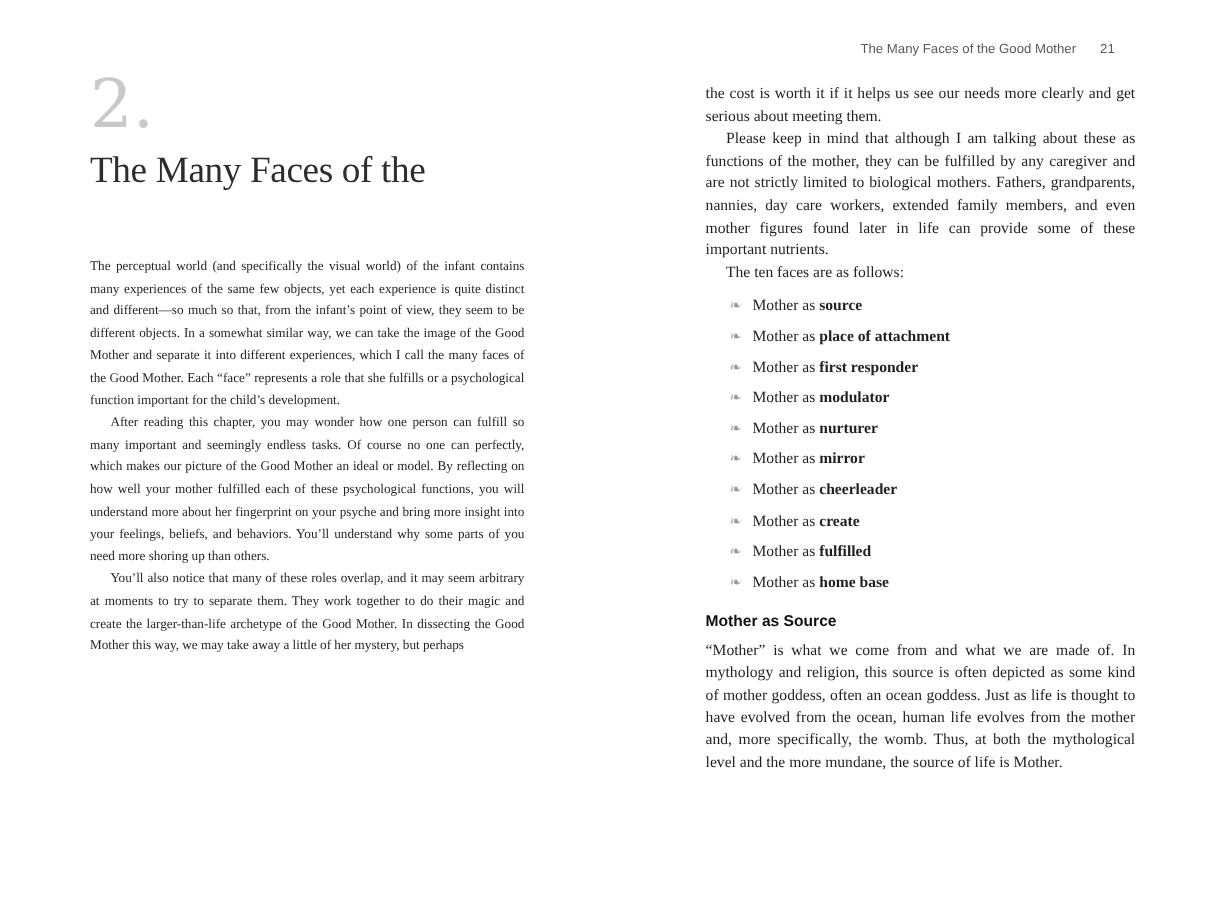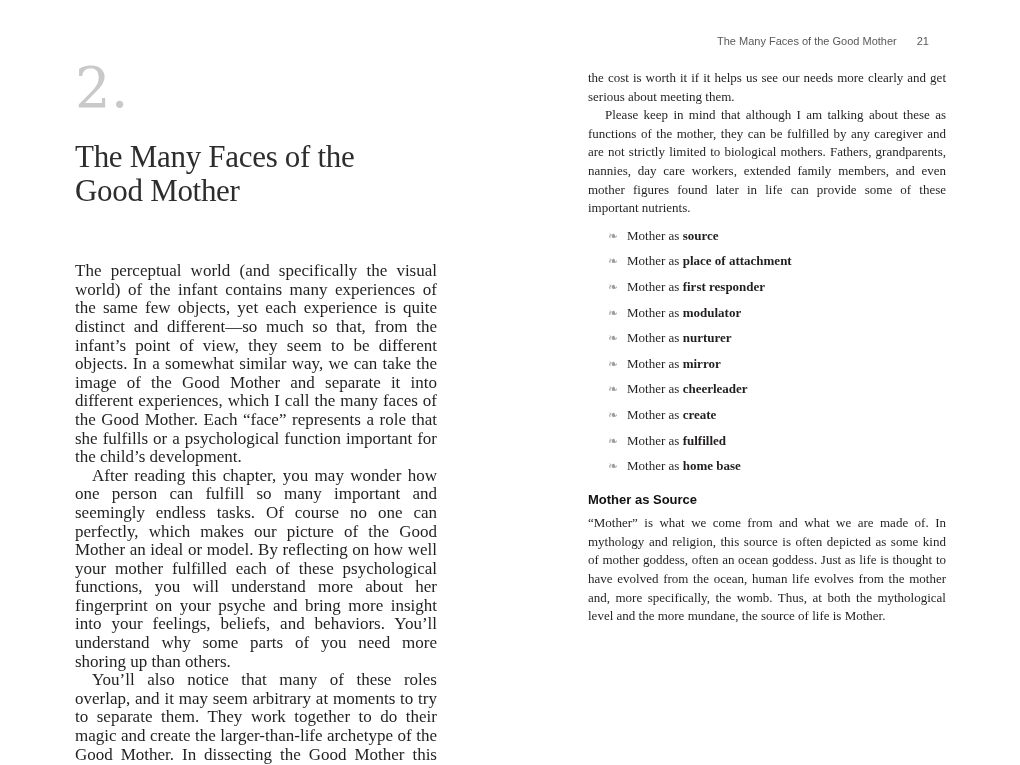--- a/index.html
+++ b/index.html
@@ -37,31 +37,31 @@
 
   .chapter-number {
     font-family: "DejaVu Serif", serif;
     font-size: 56px;
     line-height: 1;
     color: #c9c9c9;
     font-weight: 400;
   }
 
   .page-title {
-    margin-top: 24px;
+    margin-top: 9px;
     font-family: "Liberation Serif", serif;
     font-size: 31px;
     line-height: 1.1;
     color: #2d2d2d;
     letter-spacing: -0.3px;
   }
 
   .body-text {
     margin-top: 54px;
-    font-size: 17px;
+    font-size: 11px;
     line-height: 18.6px;
     text-align: justify;
   }
   .body-text p { margin: 0; }
   p.indent { text-indent: 17px; }
 
   .right-page {
     position: absolute;
     left: 588px;
     top: 69px;
@@ -111,32 +111,32 @@
 
   <div class="running-head">
     <span>The Many Faces of the Good Mother</span>
     <span>21</span>
   </div>
 
   <div class="left-page">
     <div class="chapter-number">2.</div>
     <div class="page-title">
       <span style="display:block">The Many Faces of the</span>
-      <span style="display:block">Good Mother</span>
     </div>
     <div class="body-text">
       <p>The perceptual world (and specifically the visual world) of the infant contains many experiences of the same few objects, yet each experience is quite distinct and different—so much so that, from the infant’s point of view, they seem to be different objects. In a somewhat similar way, we can take the image of the Good Mother and separate it into different experiences, which I call the many faces of the Good Mother. Each “face” represents a role that she fulfills or a psychological function important for the child’s development.</p>
       <p class="indent">After reading this chapter, you may wonder how one person can fulfill so many important and seemingly endless tasks. Of course no one can perfectly, which makes our picture of the Good Mother an ideal or model. By reflecting on how well your mother fulfilled each of these psychological functions, you will understand more about her fingerprint on your psyche and bring more insight into your feelings, beliefs, and behaviors. You’ll understand why some parts of you need more shoring up than others.</p>
       <p class="indent">You’ll also notice that many of these roles overlap, and it may seem arbitrary at moments to try to separate them. They work together to do their magic and create the larger-than-life archetype of the Good Mother. In dissecting the Good Mother this way, we may take away a little of her mystery, but perhaps</p>
     </div>
   </div>
 
   <div class="right-page">
     <p>the cost is worth it if it helps us see our needs more clearly and get serious about meeting them.</p>
     <p class="indent">Please keep in mind that although I am talking about these as functions of the mother, they can be fulfilled by any caregiver and are not strictly limited to biological mothers. Fathers, grandparents, nannies, day care workers, extended family members, and even mother figures found later in life can provide some of these important nutrients.</p>
+    <p class="indent">The ten faces are as follows:</p>
 
     <ul class="faces-list">
       <li>
         <span class="bullet">❧</span>
         <span><span class="face-prefix">Mother as </span><span class="face-term">source</span></span>
       </li>
       <li>
         <span class="bullet">❧</span>
         <span><span class="face-prefix">Mother as </span><span class="face-term">place of attachment</span></span>
       </li>

